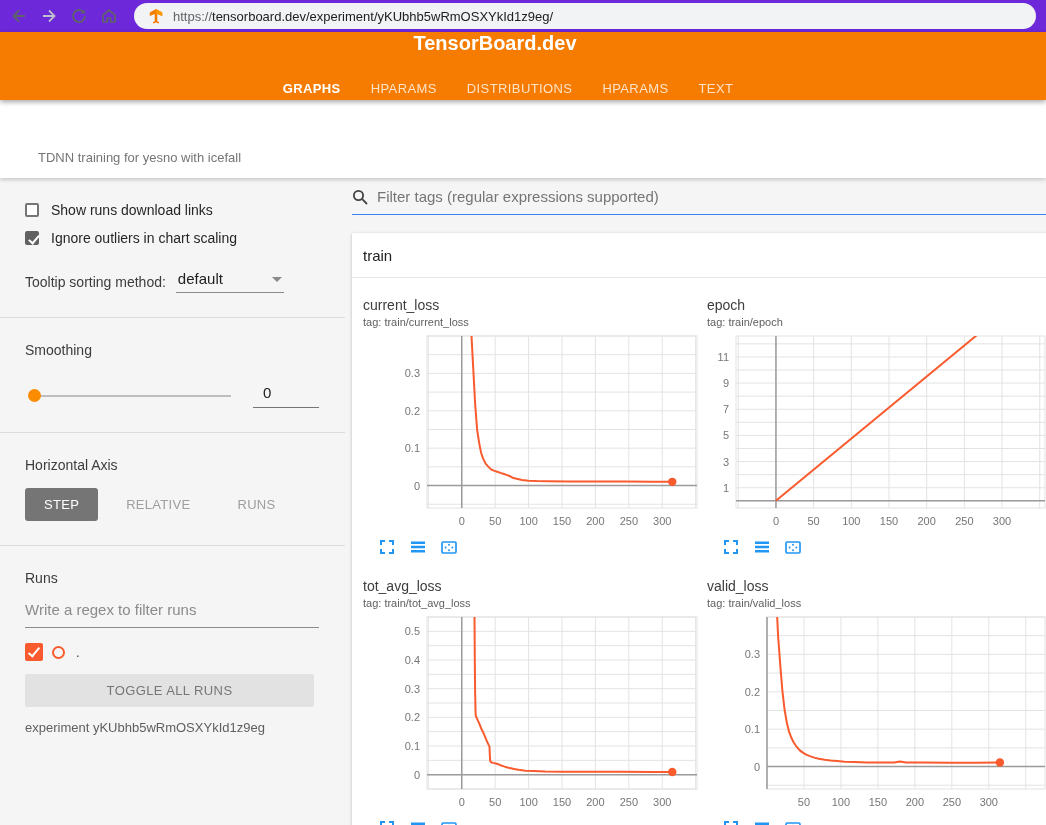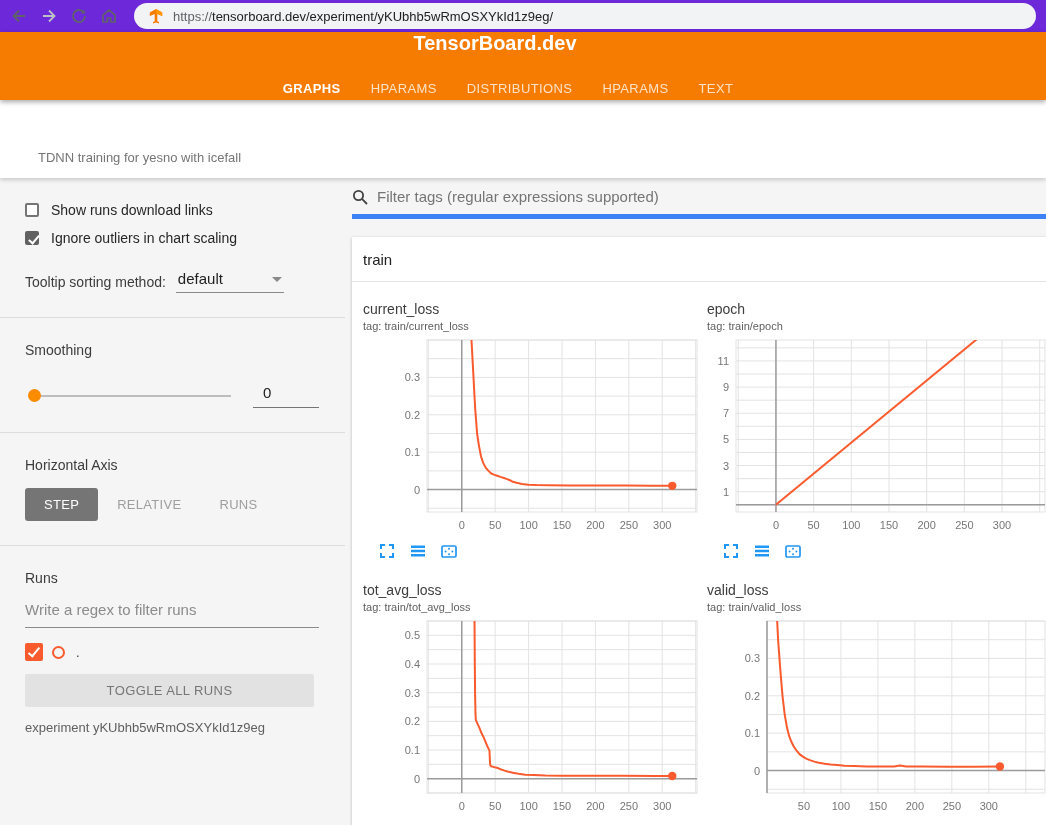--- a/index.html
+++ b/index.html
@@ -58,41 +58,41 @@
   .sec-label { font-size:14px; color:#3c3c3c; }
   .slider-row { display:flex; align-items:center; margin-top:26px; }
   .slider { flex:1; height:2px; background:#bdbdbd; position:relative; margin:0 10px 0 5px; cursor:pointer; }
   .knob { position:absolute; left:-2px; top:-6px; width:13px; height:13px;
     border-radius:50%; background:#fb8c00; }
   .slider-value { width:66px; flex:none; font-size:15px; color:#212121;
     border-bottom:1px solid #757575; padding:0 0 6px 10px; margin-left:12px; }
 
   .axis-btns { display:flex; align-items:center; margin-top:15px; }
   .axis-btn { font-size:13px; letter-spacing:.3px; color:#9e9e9e; padding:9px 19px;
-    border-radius:3px; cursor:pointer; }
+    border-radius:3px; margin-right:9px; cursor:pointer; }
   .axis-btn.active { background:#757575; color:#fff; }
 
   .regex-input { margin-top:15px; font-size:15px; color:#8b8b8b;
     border-bottom:1px solid #8b8b8b; padding-bottom:9px; cursor:text; }
   .run-row { display:flex; align-items:center; gap:9px; margin-top:15px; }
   .run-cbox { width:18px; height:18px; border-radius:2px; position:relative; flex:none; cursor:pointer; }
   .run-cbox.checked::after { content:""; position:absolute; left:6px; top:2px; width:4px;
     height:10px; border:solid #fff; border-width:0 2px 2px 0; transform:rotate(40deg); }
   .run-radio { width:13px; height:13px; border-radius:50%; flex:none; border-width:2px;
     border-style:solid; cursor:pointer; }
   .run-name { font-size:13px; color:#424242; margin-left:2px; }
   .toggle-btn { margin-top:13px; width:289px; background:#e2e2e2; color:#767676;
     font-size:13px; letter-spacing:.4px; text-align:center; padding:9px 6px;
     border-radius:2px; cursor:pointer; }
   .exp-line { margin-top:13px; font-size:13px; color:#5f5f5f; }
 
   
   .main { flex:1; overflow:hidden; padding-left:7px; }
   .filter-row { display:flex; align-items:center; gap:9px; padding:10px 0 9px 0;
-    border-bottom:5px solid #3b82f6; cursor:text; }
+    border-bottom:1px solid #3b82f6; cursor:text; }
   .filter-row .ph { font-size:15px; color:#757575; }
 
   .train-card { margin-top:18px; width:740px; background:#fff;
     box-shadow:0 1px 3px rgba(0,0,0,.25); }
   .card-head { height:45px; line-height:45px; padding-left:11px; font-size:15px;
     color:#212121; border-bottom:1px solid #e5e5e5; cursor:pointer; }
   .charts { display:grid; grid-template-columns:344px 344px; padding:11px 0 0 11px; }
   .chart-block { margin-bottom:14px; }
   .c-title { font-size:14px; color:#3d3d3d; margin-top:8px; }
   .c-tag { font-size:11px; color:#5f5f5f; margin-top:3px; }

